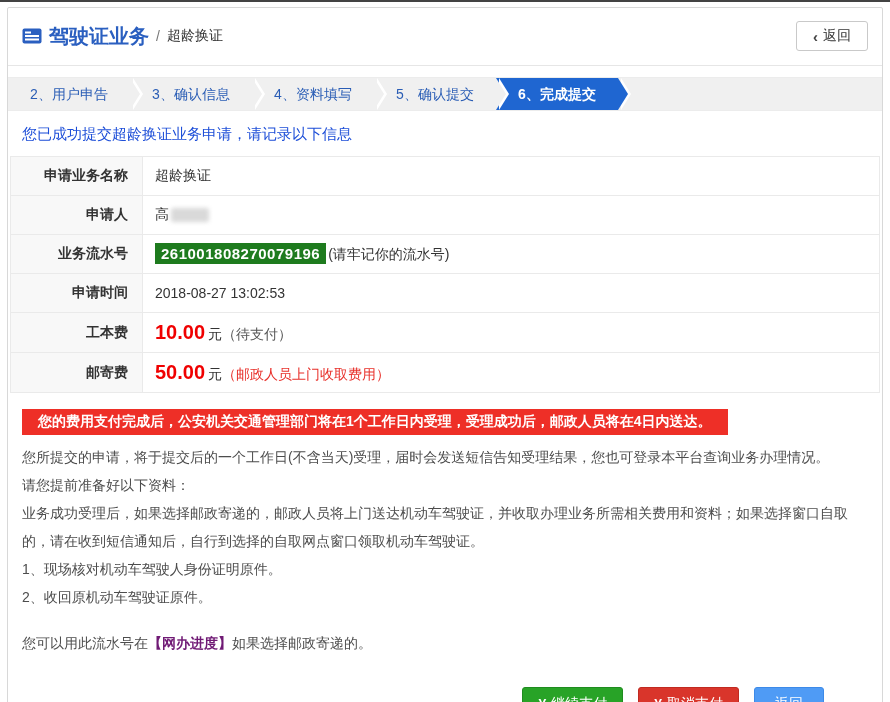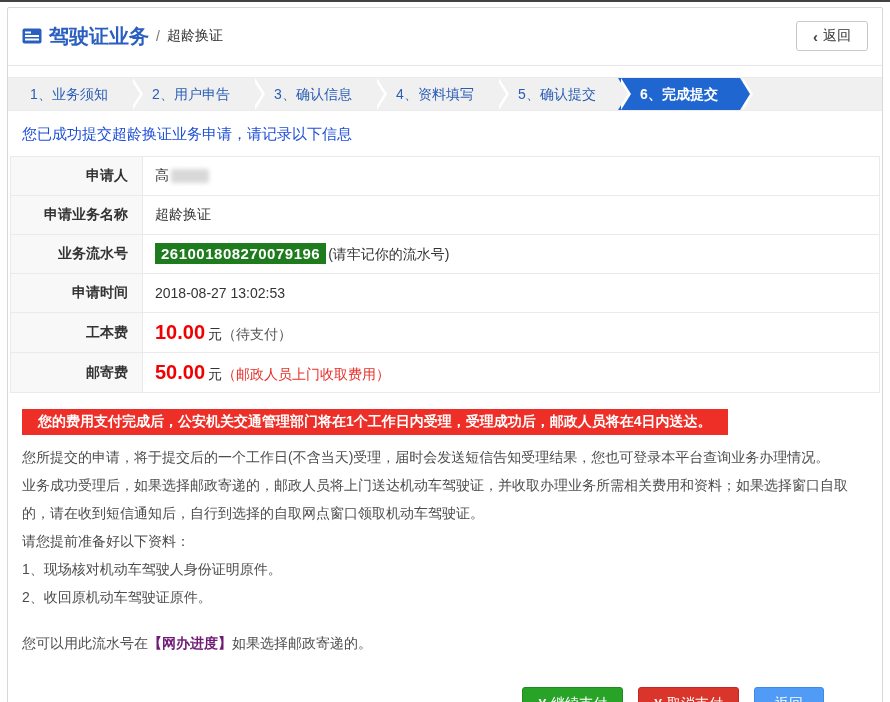--- a/index.html
+++ b/index.html
@@ -81,43 +81,42 @@
       <span class="t-sep">/</span>
       <span class="t-secondary">超龄换证</span>
     </div>
     <button class="back-btn">
       <span class="chev">‹</span>
       <span>返回</span>
     </button>
   </header>
 
   <nav class="steps">
-    <div class="step"><span>1、业务须知</span></div>
     <div class="step"><span>2、用户申告</span></div>
     <div class="step"><span>3、确认信息</span></div>
     <div class="step"><span>4、资料填写</span></div>
     <div class="step"><span>5、确认提交</span></div>
     <div class="step active"><span>6、完成提交</span></div>
     <div class="steps-filler"></div>
   </nav>
 
   <div class="success-msg">您已成功提交超龄换证业务申请，请记录以下信息</div>
 
   <table class="info-table">
     <tbody>
         <tr>
+      <th>申请业务名称</th>
+      <td>
+        <span>超龄换证</span>
+      </td>
+    </tr>
+    <tr>
       <th>申请人</th>
       <td>
         <span>高</span><span class="redact"></span>
-      </td>
-    </tr>
-    <tr>
-      <th>申请业务名称</th>
-      <td>
-        <span>超龄换证</span>
       </td>
     </tr>
     <tr>
       <th>业务流水号</th>
       <td>
         <span class="serial-badge">261001808270079196</span><span class="serial-note">(请牢记你的流水号)</span>
       </td>
     </tr>
     <tr>
       <th>申请时间</th>
@@ -136,22 +135,22 @@
       <td>
         <span class="fee-amount">50.00</span><span class="fee-unit">元</span><span class="fee-note red">（邮政人员上门收取费用）</span>
       </td>
     </tr>
   </tbody>
     </table>
 
   <div class="notice">
     <div class="banner">您的费用支付完成后，公安机关交通管理部门将在1个工作日内受理，受理成功后，邮政人员将在4日内送达。</div>
     <p>您所提交的申请，将于提交后的一个工作日(不含当天)受理，届时会发送短信告知受理结果，您也可登录本平台查询业务办理情况。</p>
+    <p>请您提前准备好以下资料：</p>
     <p>业务成功受理后，如果选择邮政寄递的，邮政人员将上门送达机动车驾驶证，并收取办理业务所需相关费用和资料；如果选择窗口自取的，请在收到短信通知后，自行到选择的自取网点窗口领取机动车驾驶证。</p>
-    <p>请您提前准备好以下资料：</p>
     <p>1、现场核对机动车驾驶人身份证明原件。</p>
     <p>2、收回原机动车驾驶证原件。</p>
     <p class="progress-line">
       <span>您可以用此流水号在</span><a class="plink">【网办进度】</a><span>如果选择邮政寄递的。</span>
     </p>
   </div>
 
   <div class="actions">
     <button class="btn btn-green">
       <span class="yen">¥</span>

